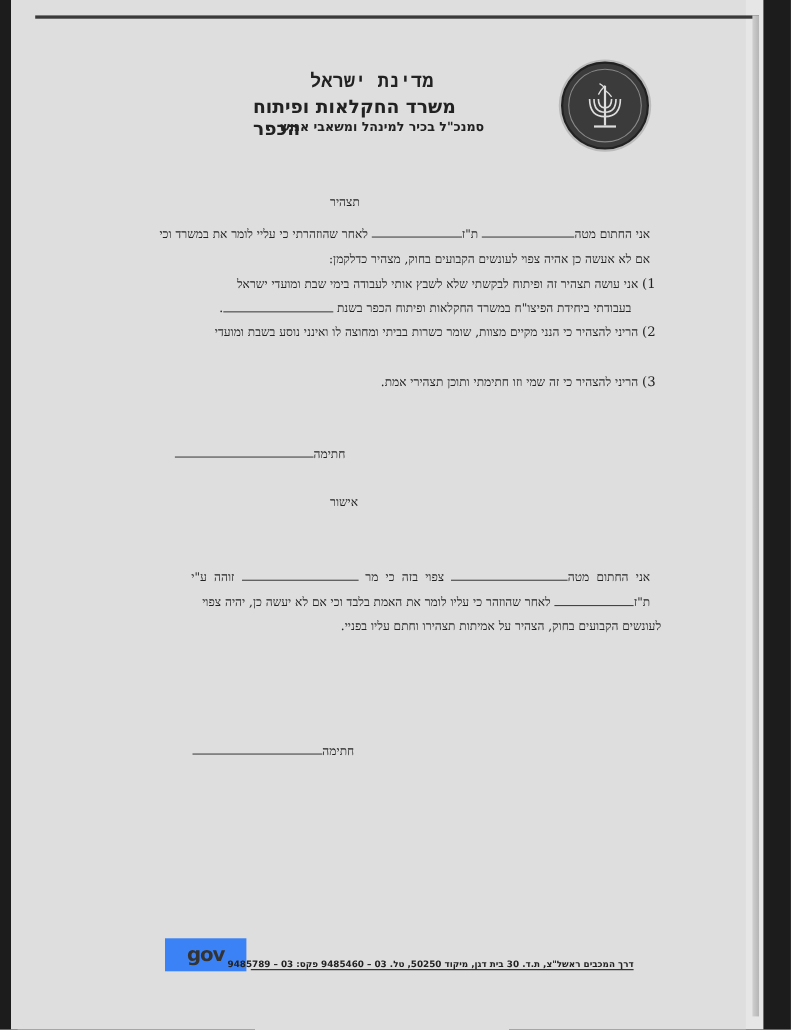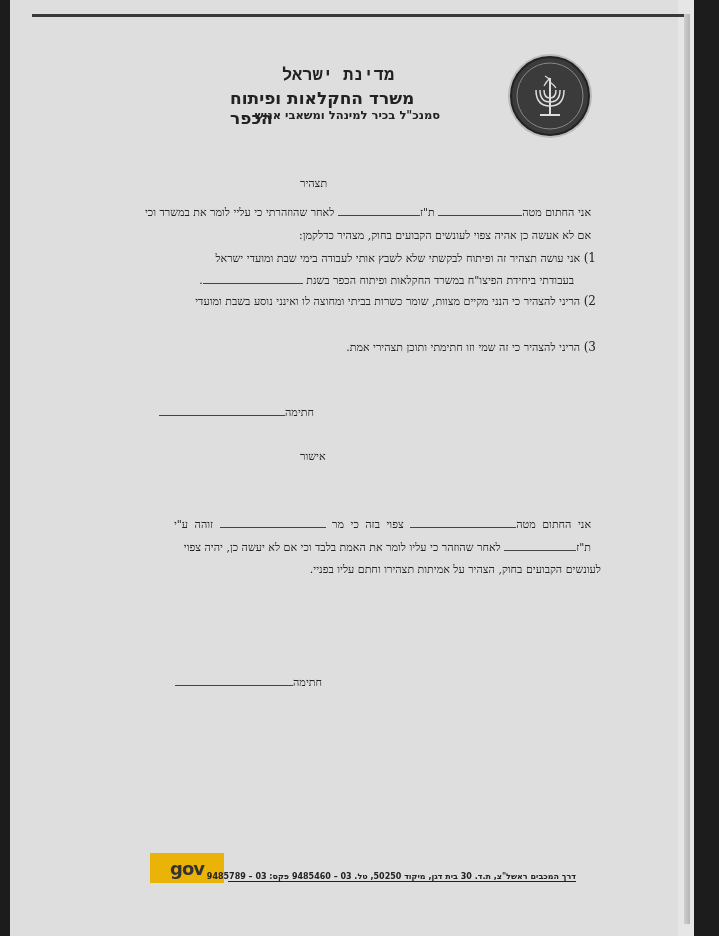--- a/index.html
+++ b/index.html
@@ -14,21 +14,21 @@
   .emblem { left:510px; top:56px; width:76px; height:76px; border-radius:50%; background:#3b3b3b; border:2px solid #222; box-shadow:0 0 0 2px #bbb; }
   .emblem svg { width:76px; height:76px; }
   .hdr1 { left:228px; top:66px; width:220px; text-align:center; font-size:17px; font-weight:bold; font-family:Liberation Mono, monospace; }
   .hdr2 { left:230px; top:88px; width:230px; text-align:center; font-size:17px; font-weight:bold; font-family:"DejaVu Sans", sans-serif; }
   .hdr3 { left:240px; top:108px; width:215px; text-align:center; font-size:11.5px; font-weight:bold; font-family:"DejaVu Sans", sans-serif; }
   .title { font-size:11px; text-align:left; }
   .body-text { font-size:11px; line-height:22px; }
   .blank { display:inline-block; border-bottom:1px solid #444; height:11px; vertical-align:baseline; }
   .num { font-size:12px; }
   .footer { left:228px; top:872px; width:348px; font-size:8px; font-weight:bold; font-family:"DejaVu Sans", sans-serif; border-bottom:1px solid #222; white-space:nowrap; }
-  .gov { left:150px; top:853px; width:74px; height:30px; background:#eab308; display:flex; align-items:center; justify-content:center; font-family:"DejaVu Sans", sans-serif; font-weight:bold; font-size:18px; color:#333; letter-spacing:-1px; }
+  .gov { left:150px; top:853px; width:74px; height:30px; background:#3b82f6; display:flex; align-items:center; justify-content:center; font-family:"DejaVu Sans", sans-serif; font-weight:bold; font-size:18px; color:#333; letter-spacing:-1px; }
 </style>
 </head>
 <body>
 
 <div class="page"></div>
 <div class="page-inner"></div>
 <div class="top-rule"></div>
 <div class="right-shadow"></div>
 
 <div class="abs emblem">

